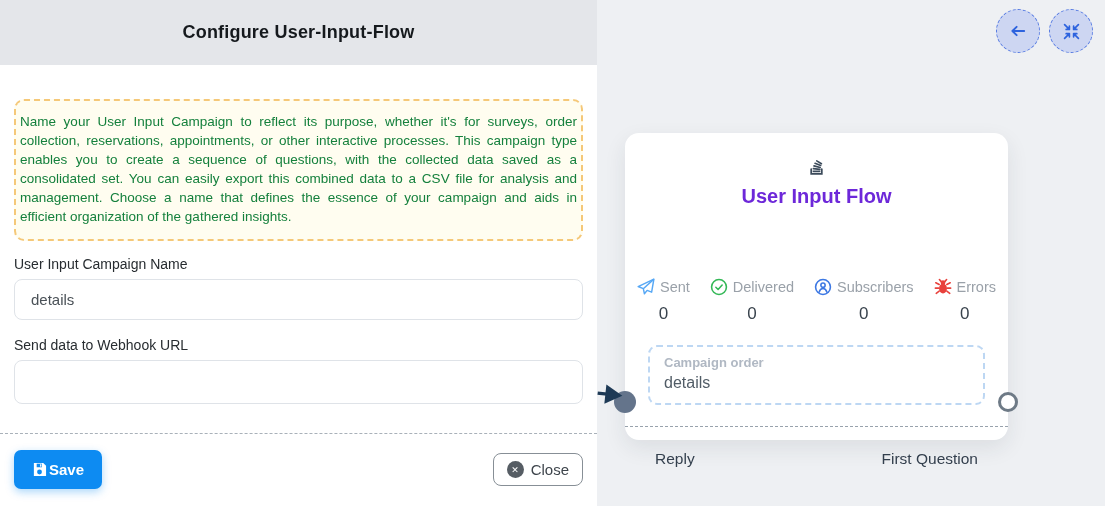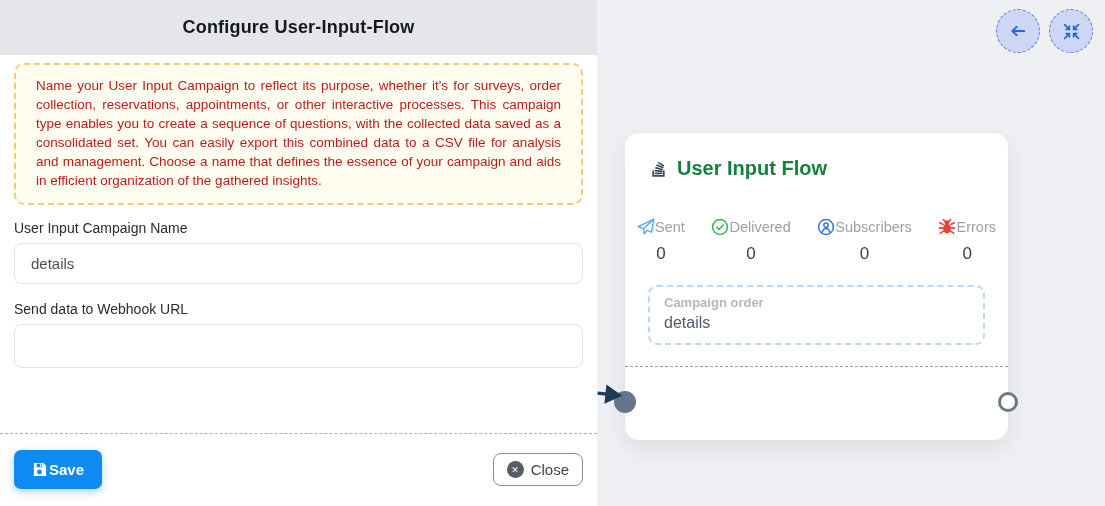--- a/index.html
+++ b/index.html
@@ -1,25 +1,25 @@
 <!DOCTYPE html>
 <html><head>
 <meta charset="utf-8">
 <style>
   * { margin:0; padding:0; box-sizing:border-box; }
   body { font-family:"Liberation Sans","DejaVu Sans",sans-serif; background:#eef0f3; }
   .app { position:relative; width:1105px; height:506px; display:flex; overflow:hidden; background:#fff; }
 
   
   .left-panel { position:relative; width:597px; height:100%; background:#ffffff; flex:0 0 auto; }
-  .panel-header { height:55px; background:#e4e6ea; display:flex; align-items:center; justify-content:center; }
+  .panel-header { height:65px; background:#e4e6ea; display:flex; align-items:center; justify-content:center; }
   .panel-header h1 { font-size:18px; font-weight:700; color:#15191d; letter-spacing:.2px; }
   .panel-body { padding:0 14px; }
-  .info-box { margin-top:8px; border:2px dashed #f5c878; background:#fffdf0; border-radius:10px;
-              padding:11px 20px 13px; font-size:13.5px; line-height:19px; color:#b91c1c; text-align:justify; }
+  .info-box { margin-top:34px; border:2px dashed #f5c878; background:#fffdf0; border-radius:10px;
+              padding:11px 4px 13px; font-size:13.5px; line-height:19px; color:#15803d; text-align:justify; }
   .field-label { margin-top:15px; font-size:14px; color:#272c30; }
   .text-input { display:block; width:100%; margin-top:7px; height:41px; border:1px solid #dfe3e8; border-radius:8px;
                 padding:0 16px; font-size:15px; color:#4a5157; background:#fff; outline:none;
                 font-family:"Liberation Sans","DejaVu Sans",sans-serif; }
   .text-input.tall { height:44px; }
   .panel-footer { position:absolute; left:0; right:0; bottom:0; background:#fff; border-top:1.5px dashed #a9b1b9;
                   padding:16px 14px 17px; display:flex; align-items:center; justify-content:space-between; }
   .btn-save { display:flex; align-items:center; gap:2px; background:#0d8bf2; color:#fff; border:none; border-radius:7px;
               padding:11px 18px; font-size:15px; font-weight:700; cursor:pointer;
               box-shadow:0 3px 8px rgba(13,139,242,.35); font-family:inherit; }
@@ -29,24 +29,24 @@
              display:flex; align-items:center; justify-content:center; }
 
   
   .right-panel { position:relative; flex:1; background:#eef0f3; overflow:hidden; }
   .canvas-controls { position:absolute; top:9px; right:12px; display:flex; gap:9px; }
   .ctrl-btn { width:44px; height:44px; border-radius:50%; background:#cdd6f2; border:1.5px dashed #5479e2;
               display:flex; align-items:center; justify-content:center; cursor:pointer; }
 
   .flow-node { position:absolute; left:28px; top:133px; width:383px; height:307px; background:#fff; border-radius:14px;
                box-shadow:0 8px 22px rgba(30,40,60,.09); }
-  .node-title { margin:24px 24px 12px; display:flex; align-items:center; gap:9px; font-size:20px; font-weight:700; color:#15803d; }
+  .node-title { margin:24px 24px 12px; display:flex; align-items:center; gap:9px; font-size:20px; font-weight:700; color:#6d28d9;flex-direction:column; }
   .stats-row { margin:38px 12px 0; display:flex; justify-content:space-between; }
   .stat { text-align:center; }
-  .stat-head { display:flex; align-items:center; font-size:14.5px; color:#9aa1a9; }
+  .stat-head { display:flex; align-items:center; gap:5px; font-size:14.5px; color:#9aa1a9;margin-top:32px; }
   .stat-value { margin-top:8px; font-size:17px; color:#39434d; }
   .campaign-box { margin:21px 23px 0; border:2px dashed #bdd7f3; border-radius:9px; padding:8px 14px 11px; }
   .campaign-box .cb-label { font-size:13px; font-weight:600; color:#b0b8c3; }
   .campaign-box .cb-value { margin-top:4px; font-size:16px; color:#515c66; }
   .node-divider { margin-top:21px; border-top:1.5px dashed #98a2ac; }
   .node-footer { padding:23px 30px 0; display:flex; align-items:center; justify-content:space-between;
                  font-size:15.5px; color:#333f4d; }
   .handle-left { position:absolute; left:-11px; top:258px; width:22px; height:22px; border-radius:50%; background:#64748b; }
   .handle-right { position:absolute; right:-10px; top:259px; width:20px; height:20px; border-radius:50%;
                   background:#fff; border:3px solid #6e7a86; }
@@ -193,20 +193,24 @@
         </div>
       </div>
 
       <div class="campaign-box">
         <div class="cb-label">Campaign order</div>
         <div class="cb-value">details</div>
       </div>
 
       <div class="node-divider"></div>
 
+      <div class="node-footer">
+        <span>Reply</span>
+        <span>First Question</span>
+      </div>
 
       <div class="handle-left"></div>
       <div class="handle-right"></div>
     </div>
 
     <div class="mouse-cursor">
       <svg width="28" height="26" viewBox="0 0 28 26">
         <rect x="0" y="10" width="10" height="3.2" fill="#1e3a56"></rect>
         <polygon points="8,2 8,21.5 25,11.5" fill="#1e3a56"></polygon>
       </svg>

